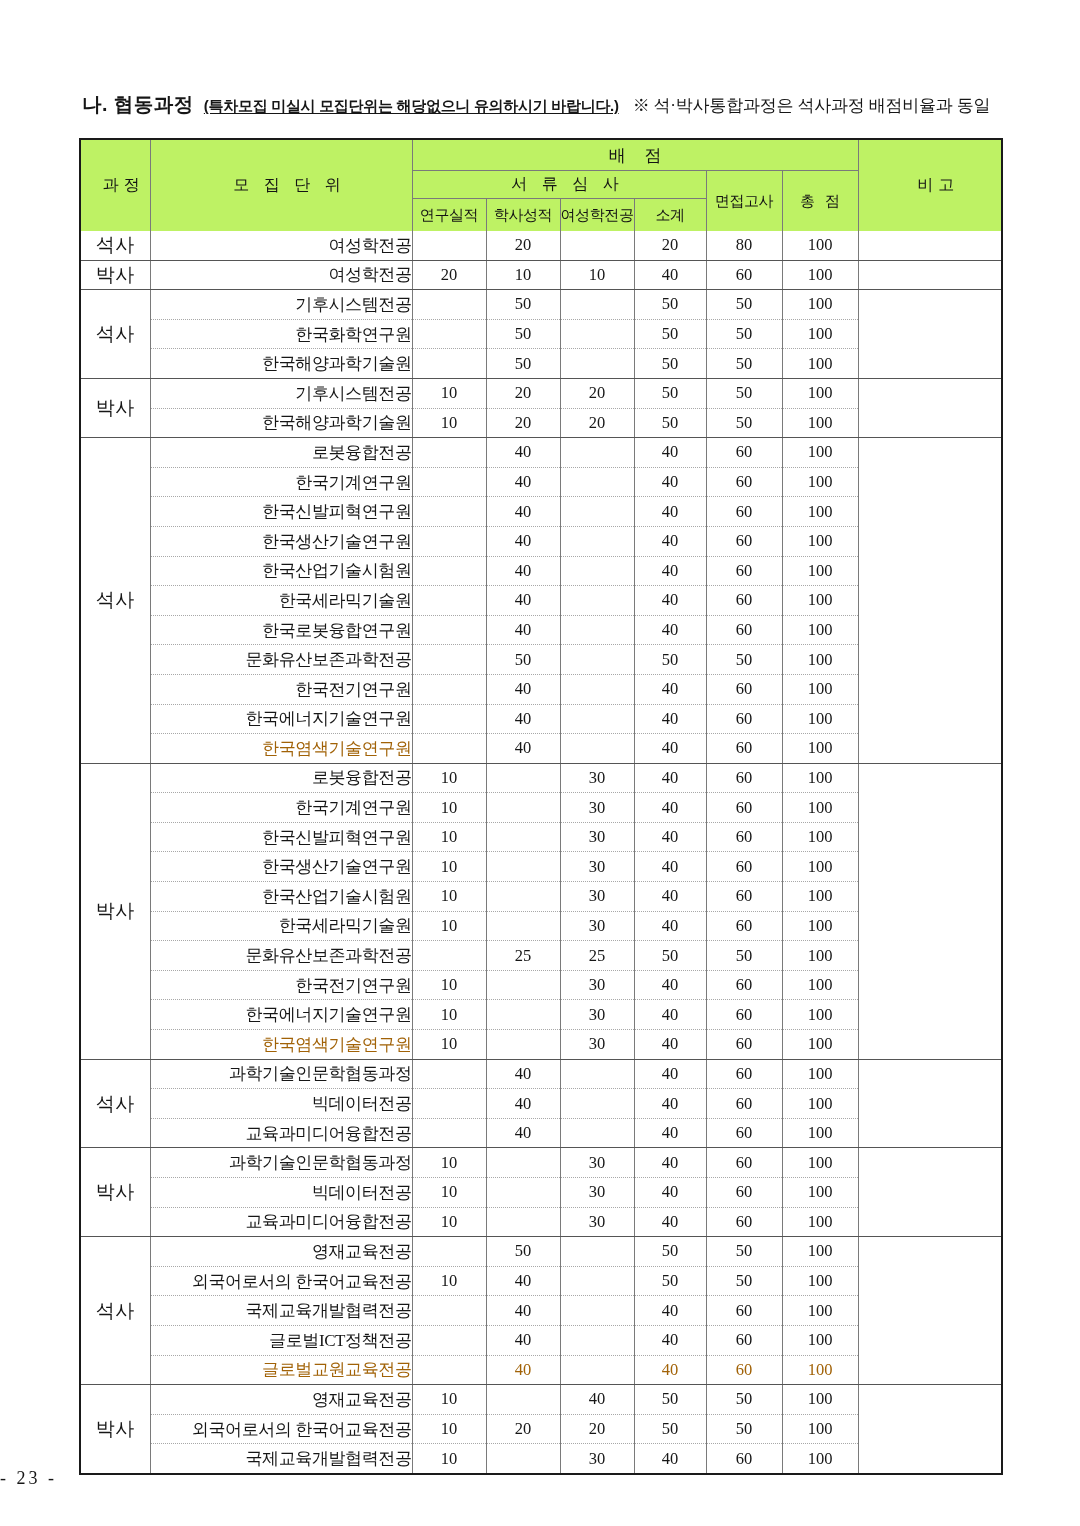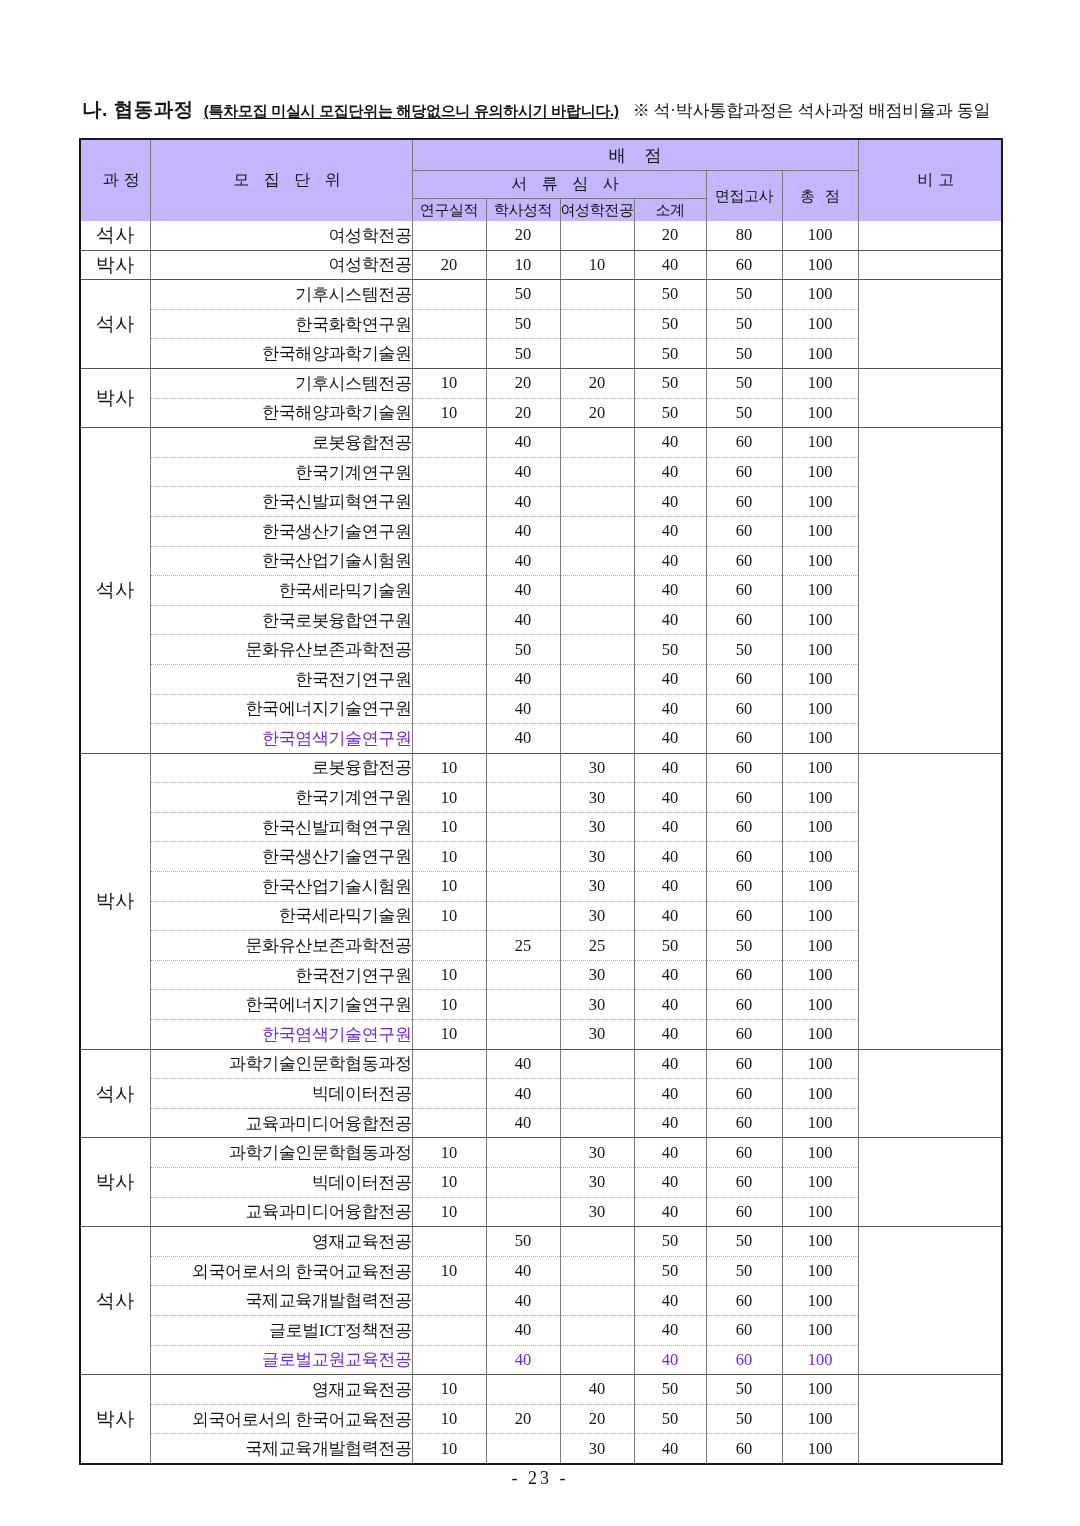--- a/index.html
+++ b/index.html
@@ -25,21 +25,21 @@
   }
 
   
   .heading {
     position: absolute;
     left: 82px;
     top: 94px;
     width: 990px;
     height: 30px;
     white-space: nowrap;
-    line-height: 30px;
+    line-height: 20px;
   }
   .heading .h-label {
     font-family: "Liberation Sans", "DejaVu Sans", sans-serif;
     font-weight: bold;
     font-size: 19.5px;
     letter-spacing: 0.5px;
   }
   .heading .h-paren {
     font-family: "Liberation Sans", "DejaVu Sans", sans-serif;
     font-weight: bold;
@@ -87,21 +87,21 @@
   .outer-top    { border-top: 2.4px solid #1a1a1a; }
   .outer-bottom { border-bottom: 2.4px solid #1a1a1a; }
   .bl-outer { border-left: 2.4px solid #1a1a1a; }
   .br-outer { border-right: 2.4px solid #1a1a1a; }
   .br-thin { border-right: 1px solid #7a7a7a; }
   .bb-thin { border-bottom: 1px solid #7a7a7a; }
   .bb-group { border-bottom: 1.4px solid #555555; }
   .bb-dot { border-bottom: 1px dotted #a8a8a8; }
 
   thead th {
-    background: #c4b5fd;
+    background: #bef264;
     font-family: "Liberation Sans", "DejaVu Sans", sans-serif;
     font-weight: bold;
     font-size: 16px;
     text-align: center;
     color: #131313;
   }
   thead th.tall-title {
     letter-spacing: 7px;
     padding-left: 7px;
     font-size: 17px;
@@ -129,21 +129,21 @@
     padding-left: 9px;
     font-size: 17px;
     letter-spacing: -0.4px;
   }
   td.num {
     text-align: center;
     font-size: 16.5px;
   }
   td.note { background: #ffffff; }
 
-  .blue { color: #6d28d9; }
+  .blue { color: #a16207; }
 </style>
 </head>
 <body>
 
 <div class="page">
 
   <div class="heading">
     <span class="h-label">나. 협동과정</span>
     <span class="h-paren">(특차모집 미실시 모집단위는 해당없으니 유의하시기 바랍니다.)</span>
     <span class="h-note">※ 석·박사통합과정은 석사과정 배점비율과 동일</span>
@@ -167,21 +167,21 @@
         <th rowspan="3" class="outer-top br-thin wide-sp">모 집 단 위</th>
         <th colspan="6" class="outer-top br-thin bb-thin tall-title" style="height:30px">배  점</th>
         <th rowspan="3" class="outer-top br-outer wide-sp">비고</th>
       </tr>
       <tr>
         <th colspan="4" class="br-thin bb-thin wide-sp" style="height:27px">서 류 심 사</th>
         <th rowspan="2" class="br-thin sub-h">면접고사</th>
         <th rowspan="2" class="br-thin sub-h" style="letter-spacing:3px;padding-left:3px">총 점</th>
       </tr>
       <tr>
-        <th class="br-thin sub-h" style="height:22px">연구실적</th>
+        <th class="br-thin sub-h" style="height:32px">연구실적</th>
         <th class="br-thin sub-h">학사성적</th>
         <th class="br-thin sub-h">여성학전공</th>
         <th class="br-thin sub-h">소계</th>
       </tr>
     </thead>
     <tbody id="tbody">
         <tr>
           <td class="course bl-outer br-thin bb-group" rowspan="1">석사</td>
           <td class="unit br-thin bb-group">여성학전공</td>
           <td class="num br-thin bb-group"></td>
@@ -575,15 +575,15 @@
           <td class="num br-thin outer-bottom">10</td>
           <td class="num br-thin outer-bottom"></td>
           <td class="num br-thin outer-bottom">30</td>
           <td class="num br-thin outer-bottom">40</td>
           <td class="num br-thin outer-bottom">60</td>
           <td class="num br-thin outer-bottom">100</td>
         </tr>
       </tbody>
   </table>
 
-  <div style="position:absolute; left:0; top:1468px; width:1080px; text-align:center; font-size:18px; letter-spacing:3px;">- 23 -</div>
+  <div style="position:absolute; left:0; top:1468px; width:1080px; font-size:18px; letter-spacing:3px;">- 23 -</div>
 
 </div>
 
 </body></html>

